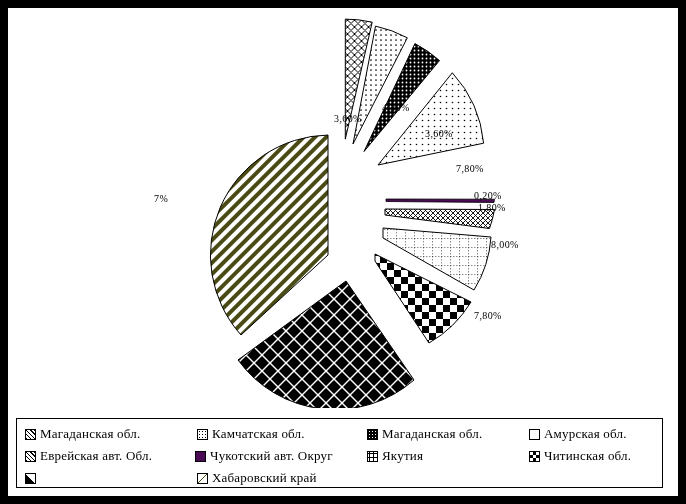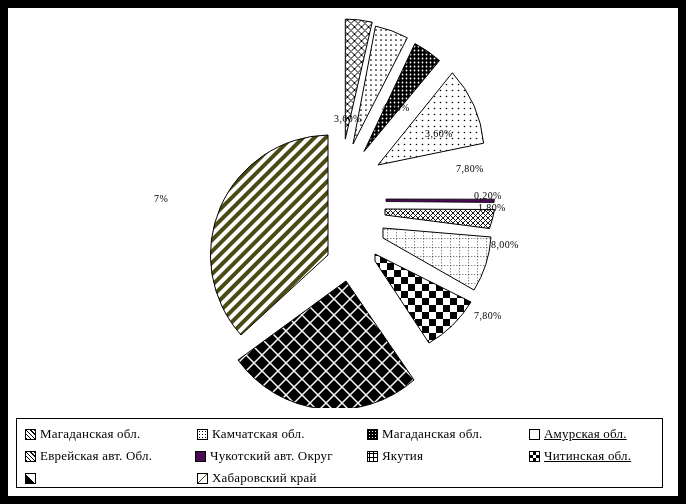--- a/index.html
+++ b/index.html
@@ -69,21 +69,21 @@
   }
   .legend-item {
     display: flex;
     align-items: center;
     box-sizing: border-box;
     padding-left: 8px;
   }
   .legend-item.c1 { width: 172px; }
   .legend-item.c2 { width: 170px; }
   .legend-item.c3 { width: 162px; }
-  .legend-item.c4 { width: 140px; text-decoration: underline; }
+  .legend-item.c4 { width: 140px; }
   .swatch {
     width: 11px;
     height: 11px;
     border: 1px solid #000000;
     box-sizing: border-box;
     margin-right: 4px;
     flex: 0 0 auto;
     background-color: #ffffff;
     background-repeat: repeat;
   }

